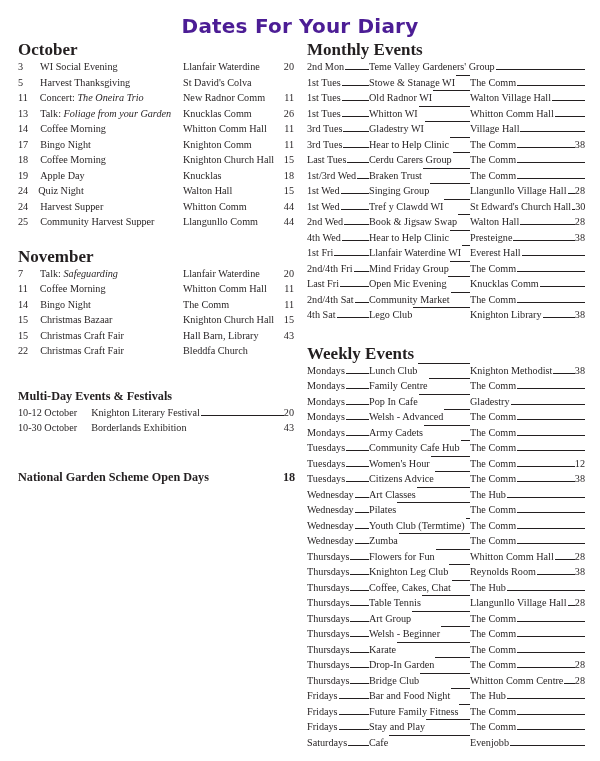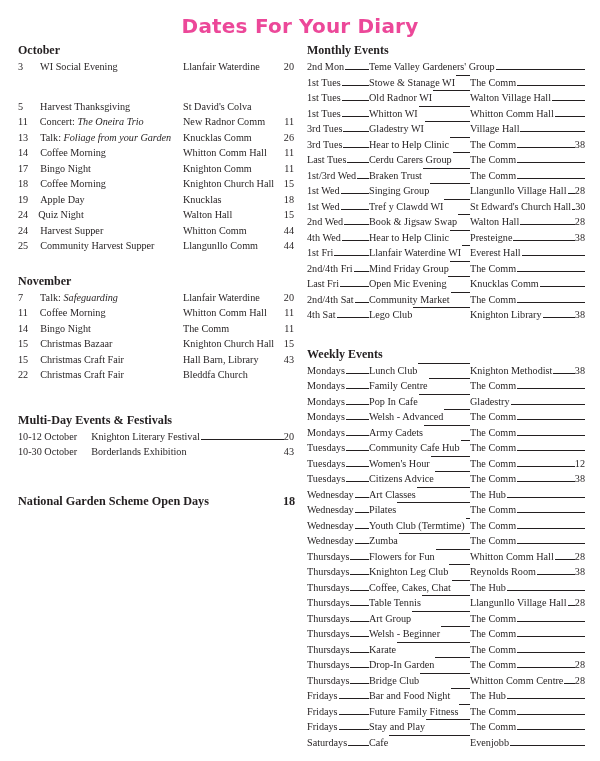--- a/index.html
+++ b/index.html
@@ -1,23 +1,23 @@
 <!DOCTYPE html>
 <html><head>
 <meta charset="utf-8">
 <style>
   html, body { margin: 0; padding: 0; background: #ffffff; }
   body { width: 600px; height: 761px; position: relative; overflow: hidden;
          font-family: "Liberation Serif", "DejaVu Serif", serif; color: #231f20; }
   .title { position: absolute; top: 14px; left: 0; width: 600px; text-align: center;
            font-family: "DejaVu Sans", "Liberation Sans", sans-serif; font-weight: bold;
-           font-size: 20px; letter-spacing: 0.2px; color: #ec4899; }
+           font-size: 20px; letter-spacing: 0.2px; color: #4c1d95; }
   .col-left { position: absolute; left: 18px; top: 42px; width: 276px; }
   .col-right { position: absolute; left: 307px; top: 42px; width: 278px; }
-  .sec-head { font-weight: bold; font-size: 12px; line-height: 16px; margin: 0 0 1px 0; }
+  .sec-head { font-weight: bold; font-size: 17px; line-height: 16px; margin: 0 0 1px 0; }
   .row { display: flex; align-items: baseline; font-size: 10.2px; line-height: 15.5px; white-space: nowrap; }
   .lead { flex: 1 1 auto; overflow: hidden; position: relative; min-width: 2px; }
   .lead::after { content: ".............................................................................................................................................................................................."; position: absolute; left: 0; bottom: 0; letter-spacing: 0.5px; font-size: 8px; line-height: 10px; }
   .ulead { flex: 1 1 auto; border-bottom: 1px solid #231f20; margin: 0 0 2px 1px; min-width: 3px; height: 0; }
   .num { flex: 0 0 auto; }
   .ev { flex: 0 0 auto; }
   .ev i { font-style: italic; }
   .l-left { display: flex; width: 165px; flex: 0 0 165px; align-items: baseline; overflow: hidden; }
   .l-right { display: flex; flex: 1 1 auto; align-items: baseline; overflow: hidden; }
   
@@ -51,21 +51,21 @@
           <span class="l-right">
             <span class="ev">Llanfair Waterdine</span>
             <span class="lead"></span>
             <span class="num">20</span>
           </span>
         </div>
         <div class="row">
           <span class="l-left">
             <span class="num">5</span>
             <span class="lead" style="flex: 0 0 15px;"></span>
-            <span class="ev" style="margin-left: 2px; margin-top: 24px;"><span>Harvest Thanksgiving</span><i></i></span>
+            <span class="ev" style="margin-left: 2px;"><span>Harvest Thanksgiving</span><i></i></span>
             <span class="lead"></span>
           </span>
           <span class="l-right">
             <span class="ev">St David's Colva</span>
             <span class="lead"></span>
             <span class="num"></span>
           </span>
         </div>
         <div class="row">
           <span class="l-left">

